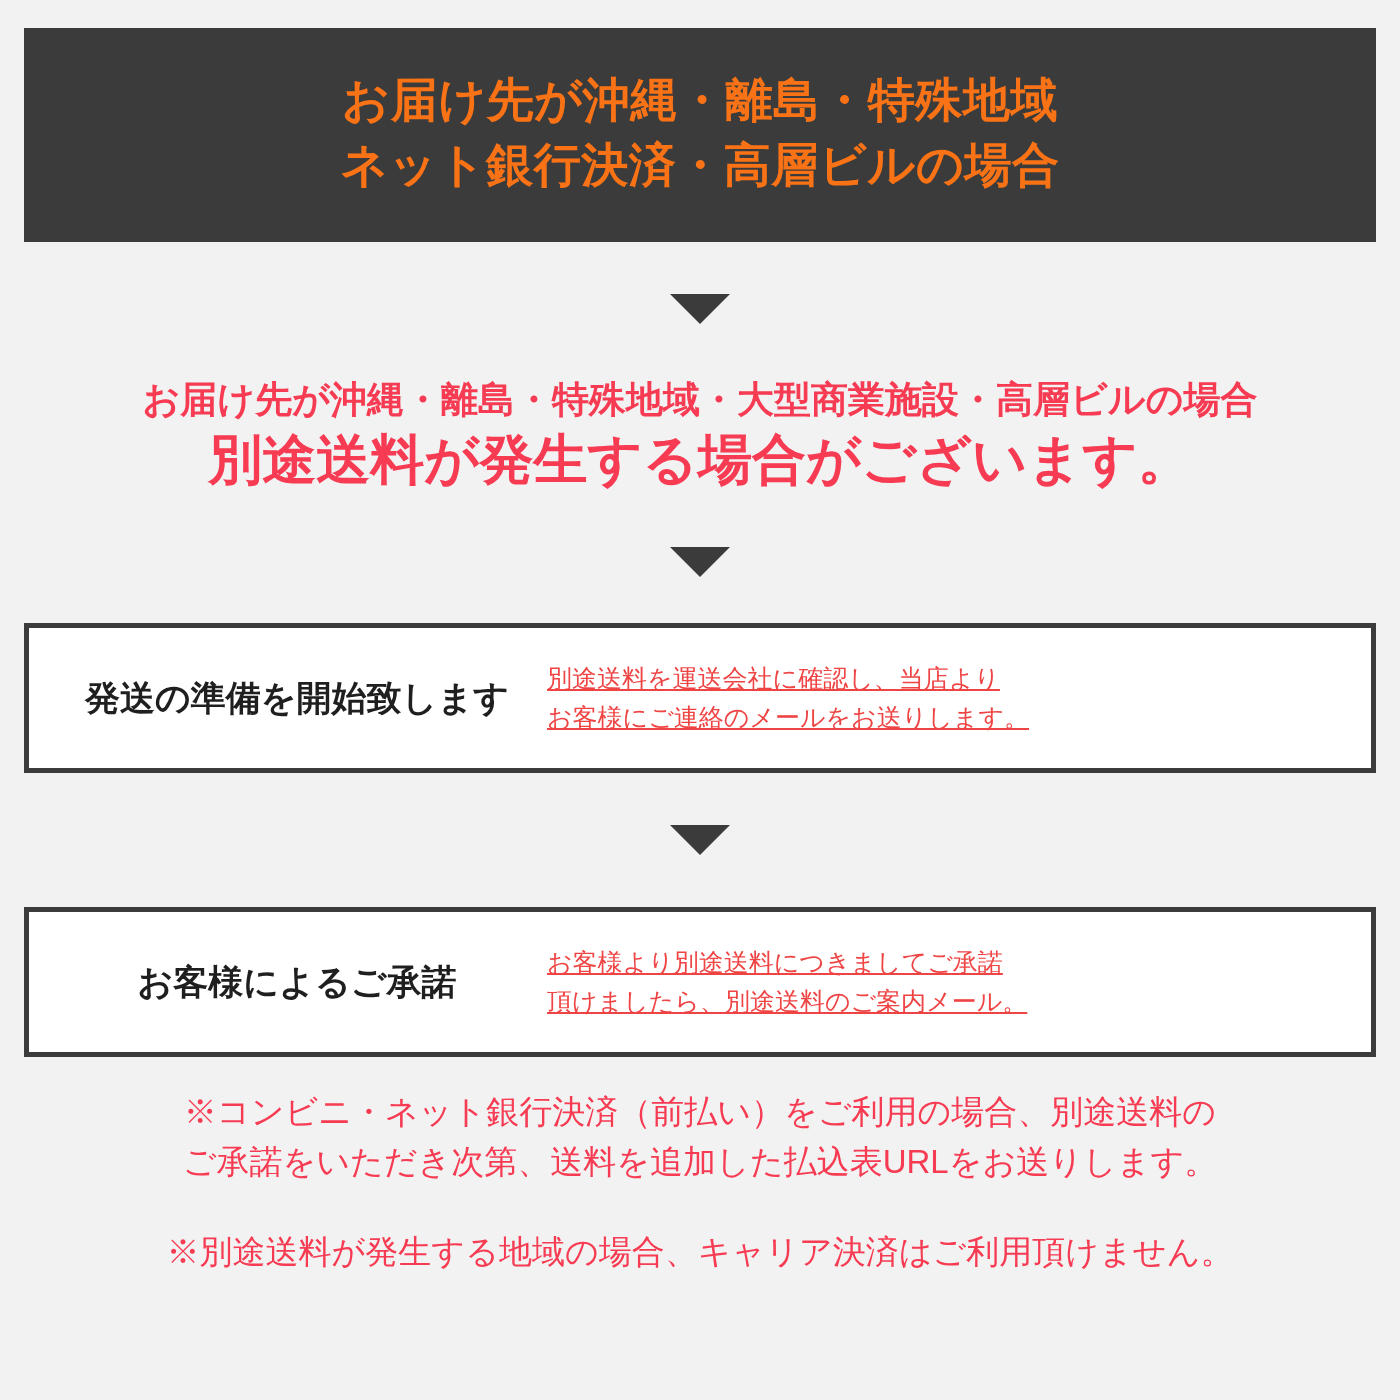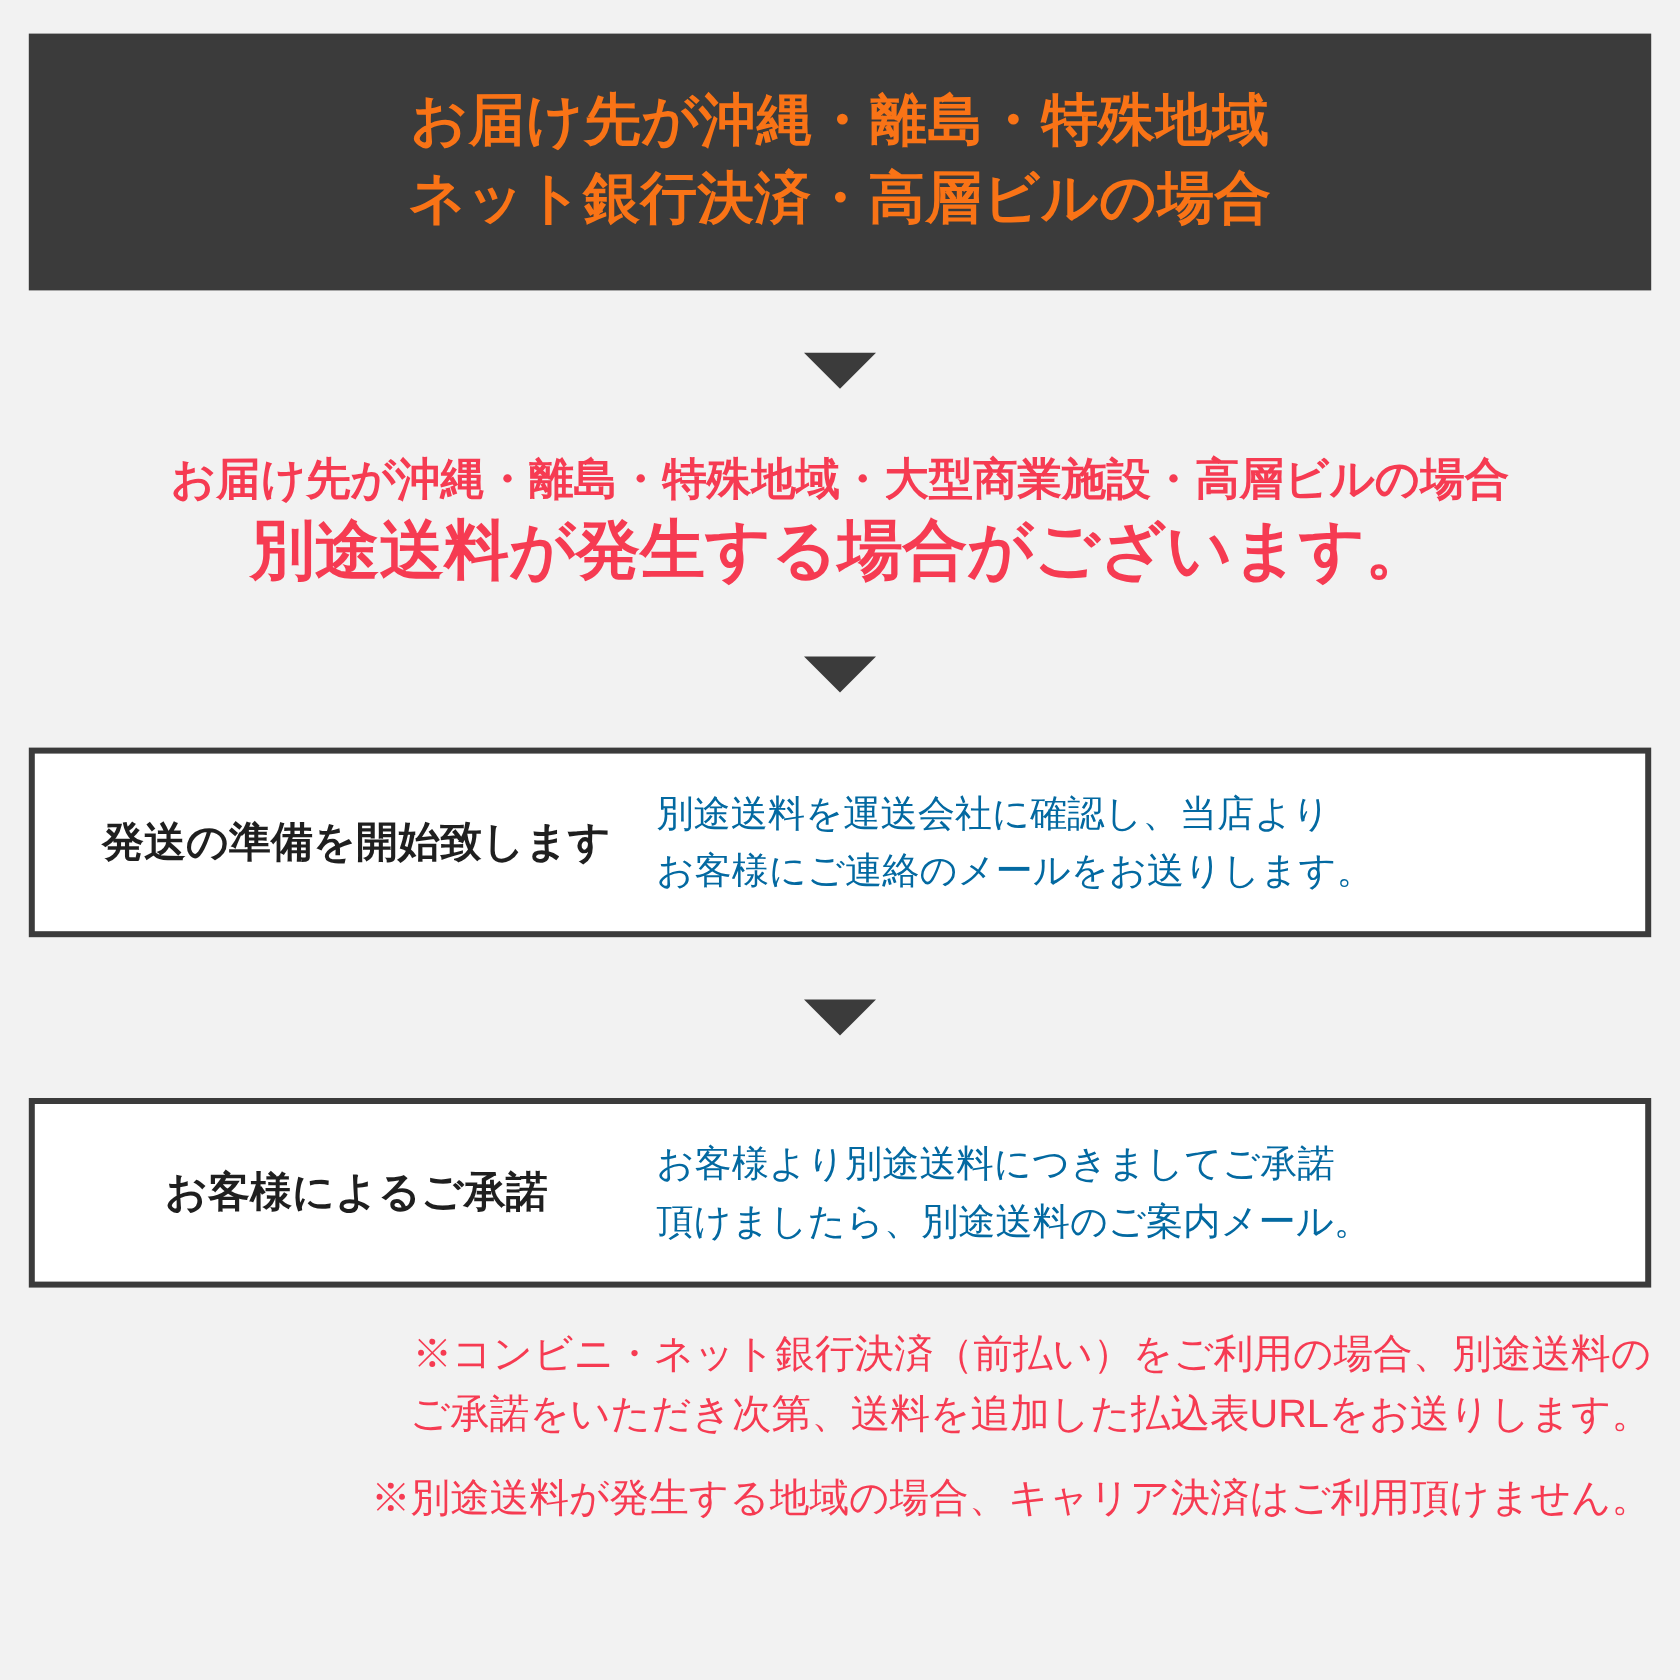--- a/index.html
+++ b/index.html
@@ -94,40 +94,41 @@
     flex: 0 0 500px;
     text-align: center;
     font-size: 35px;
     font-weight: bold;
     color: #1f1f1f;
     line-height: 1.3;
     white-space: nowrap;
   }
   .step-desc {
     flex: 1 1 auto;
-    font-size: 31px;
-    color: #0369a1;
+    font-size: 25px;
+    color: #ef4444;
     line-height: 1.55;
+    text-decoration: underline;
   }
   .step-desc .dline { white-space: nowrap; }
 
   
   .notes {
     width: 1352px;
     margin: 0 auto;
-    text-align: right;
+    text-align: center;
     color: #f63b52;
   }
   .note {
     font-size: 33px;
     line-height: 1.52;
     margin-top: 30px;
   }
   .note .nline { white-space: nowrap; }
-  .note.second { margin-top: 20px; }
+  .note.second { margin-top: 40px; }
 </style>
 </head>
 <body>
 
 <div class="page">
 
   <div class="header-band">
     <div class="line">お届け先が沖縄・離島・特殊地域</div>
     <div class="line">ネット銀行決済・高層ビルの場合</div>
   </div>

